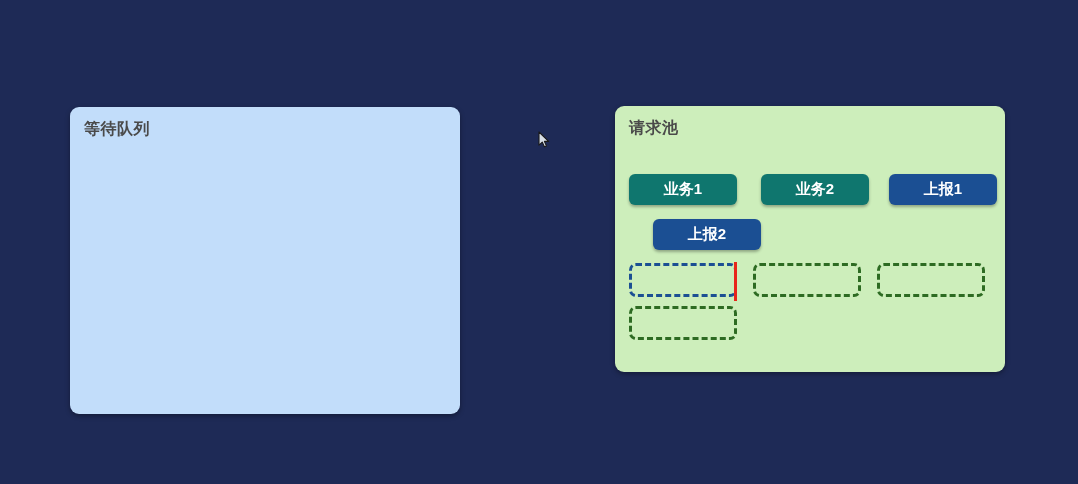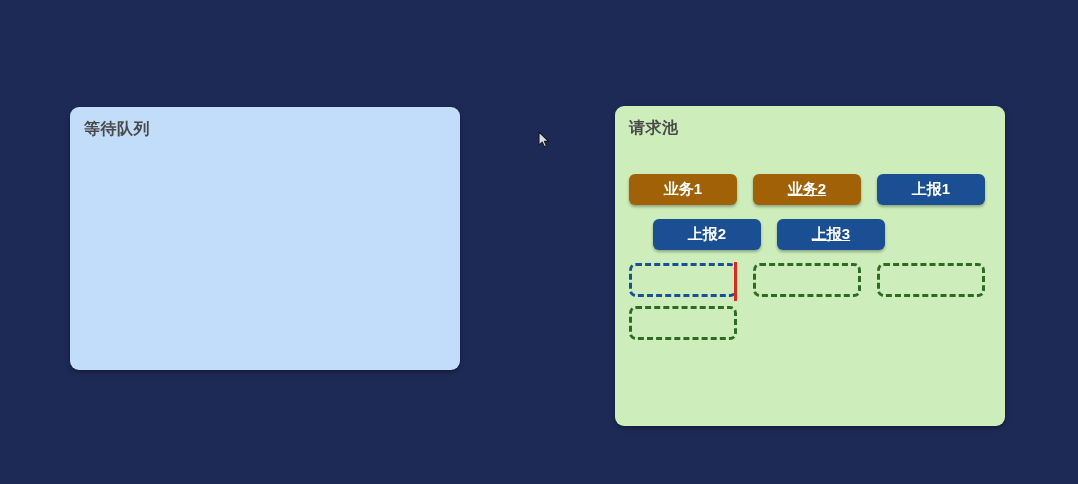--- a/index.html
+++ b/index.html
@@ -26,29 +26,29 @@
     position: absolute;
     border-radius: 9px;
     box-shadow: 0 2px 5px rgba(0,0,0,0.35);
     box-sizing: border-box;
   }
 
   #waiting-queue-panel {
     left: 70px;
     top: 107px;
     width: 390px;
-    height: 263px;
+    height: 307px;
     background: #c2ddfa;
   }
 
   #request-pool-panel {
     left: 615px;
     top: 106px;
     width: 390px;
-    height: 320px;
+    height: 266px;
     background: #cdeebb;
   }
 
   .panel-title {
     position: absolute;
     left: 14px;
     top: 12px;
     font-size: 16px;
     font-weight: bold;
     color: #4a4a4a;
@@ -86,24 +86,24 @@
     font-weight: bold;
     display: flex;
     align-items: center;
     justify-content: center;
     box-sizing: border-box;
     box-shadow: 0 2px 3px rgba(0,0,0,0.30);
     cursor: move;
     user-select: none;
   }
   .chip.slot0 { left: 0px; }
-  .chip.slot1 { left: 124px; text-decoration: underline; }
-  .chip.slot2 { left: 248px; }
+  .chip.slot1 { left: 132px; }
+  .chip.slot2 { left: 260px; }
 
-  .chip.green { background: #a16207; }
+  .chip.green { background: #0f766e; }
   .chip.blue  { background: #1b4f93; }
 
   
   .ghost {
     position: absolute;
     width: 108px;
     height: 34px;
     border-radius: 7px;
     box-sizing: border-box;
     background: transparent;
@@ -151,21 +151,20 @@
     <div class="panel-body">
 
       <div class="chip-row row1">
         <div class="chip green slot0">业务1</div>
         <div class="chip green slot1">业务2</div>
         <div class="chip blue slot2">上报1</div>
       </div>
 
       <div class="chip-row row2">
         <div class="chip blue slot0">上报2</div>
-        <div class="chip blue slot1">上报3</div>
       </div>
 
       <div class="chip-row row3">
         <div class="ghost blue-dash slot0"></div>
         <div class="ghost green-dash slot1"></div>
         <div class="ghost green-dash slot2"></div>
       </div>
 
       <div class="chip-row row4">
         <div class="ghost green-dash slot0"></div>

